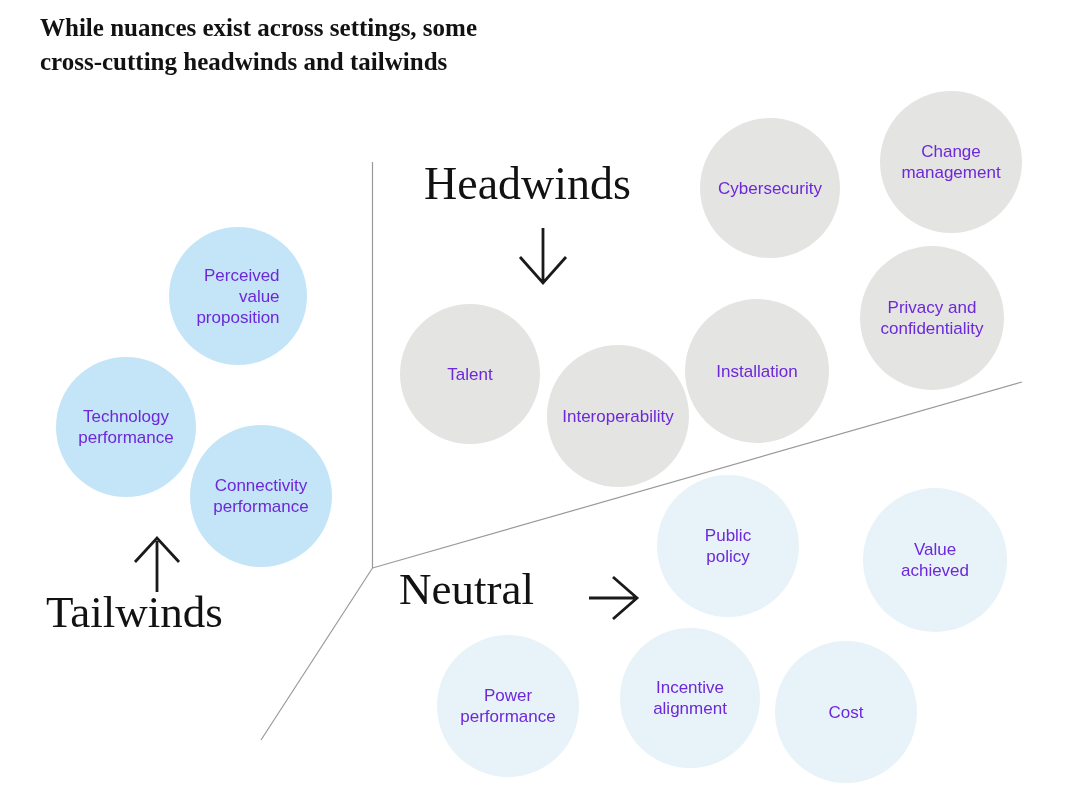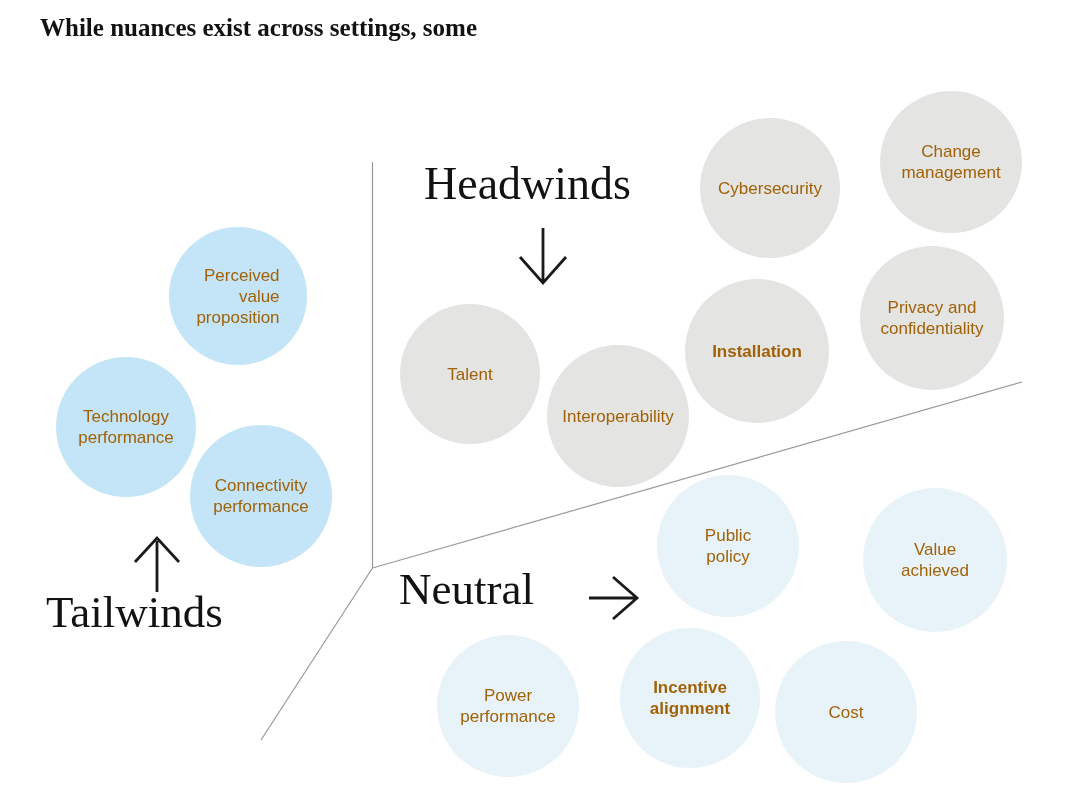--- a/index.html
+++ b/index.html
@@ -43,31 +43,32 @@
     position: absolute;
     border-radius: 50%;
     display: flex;
     align-items: center;
     justify-content: center;
     text-align: center;
   }
   .bubble span {
     font-size: 17px;
     line-height: 21px;
-    color: #a16207;
+    color: #6d28d9;
     white-space: pre-line;
   }
 </style>
 </head>
 <body>
 
 <div class="canvas">
 
   <div class="figure-title">
     <div>While nuances exist across settings, some</div>
+    <div>cross-cutting headwinds and tailwinds</div>
   </div>
 
   <svg class="overlay" viewBox="0 0 1080 801">
 
     <line x1="372.5" y1="162" x2="372.5" y2="568" stroke="#999999" stroke-width="1.2"></line>
     <line x1="372.5" y1="568" x2="1022" y2="382" stroke="#999999" stroke-width="1.2"></line>
     <line x1="372.5" y1="568" x2="261" y2="740" stroke="#999999" stroke-width="1.2"></line>
 
     <path d="M543,228 L543,281 M520,257 L543,283 L566,257" fill="none" stroke="#1a1a1a" stroke-width="2.8"></path>
 
@@ -91,21 +92,21 @@
       <div class="bubble" style="left: 860px; top: 246px; width: 144px; height: 144px; background: rgb(228, 228, 227);">
         <span>Privacy and
 confidentiality</span>
       </div>
       <div class="bubble" style="left: 400px; top: 304px; width: 140px; height: 140px; background: rgb(228, 228, 227); align-items: center;">
         <span>Talent</span>
       </div>
       <div class="bubble" style="left: 547px; top: 345px; width: 142px; height: 142px; background: rgb(228, 228, 227); justify-content: center;">
         <span>Interoperability</span>
       </div>
-      <div class="bubble" style="left: 685px; top: 279px; width: 144px; height: 144px; background: rgb(228, 228, 227); font-weight: bold;">
+      <div class="bubble" style="left: 685px; top: 299px; width: 144px; height: 144px; background: rgb(228, 228, 227);">
         <span>Installation</span>
       </div>
       <div class="bubble" style="left: 169px; top: 227px; width: 138px; height: 138px; background: rgb(196, 229, 247); text-align: right;">
         <span>Perceived
 value
 proposition</span>
       </div>
       <div class="bubble" style="left: 56px; top: 357px; width: 140px; height: 140px; background: rgb(196, 229, 247);">
         <span>Technology
 performance</span>
@@ -119,21 +120,21 @@
 policy</span>
       </div>
       <div class="bubble" style="left: 863px; top: 488px; width: 144px; height: 144px; background: rgb(231, 243, 248);">
         <span>Value
 achieved</span>
       </div>
       <div class="bubble" style="left: 437px; top: 635px; width: 142px; height: 142px; background: rgb(231, 243, 248);">
         <span>Power
 performance</span>
       </div>
-      <div class="bubble" style="left: 620px; top: 628px; width: 140px; height: 140px; background: rgb(231, 243, 248); font-weight: bold;">
+      <div class="bubble" style="left: 620px; top: 628px; width: 140px; height: 140px; background: rgb(231, 243, 248);">
         <span>Incentive
 alignment</span>
       </div>
       <div class="bubble" style="left: 775px; top: 641px; width: 142px; height: 142px; background: rgb(231, 243, 248);">
         <span>Cost</span>
       </div>
     </div>
 
 </div>
 

